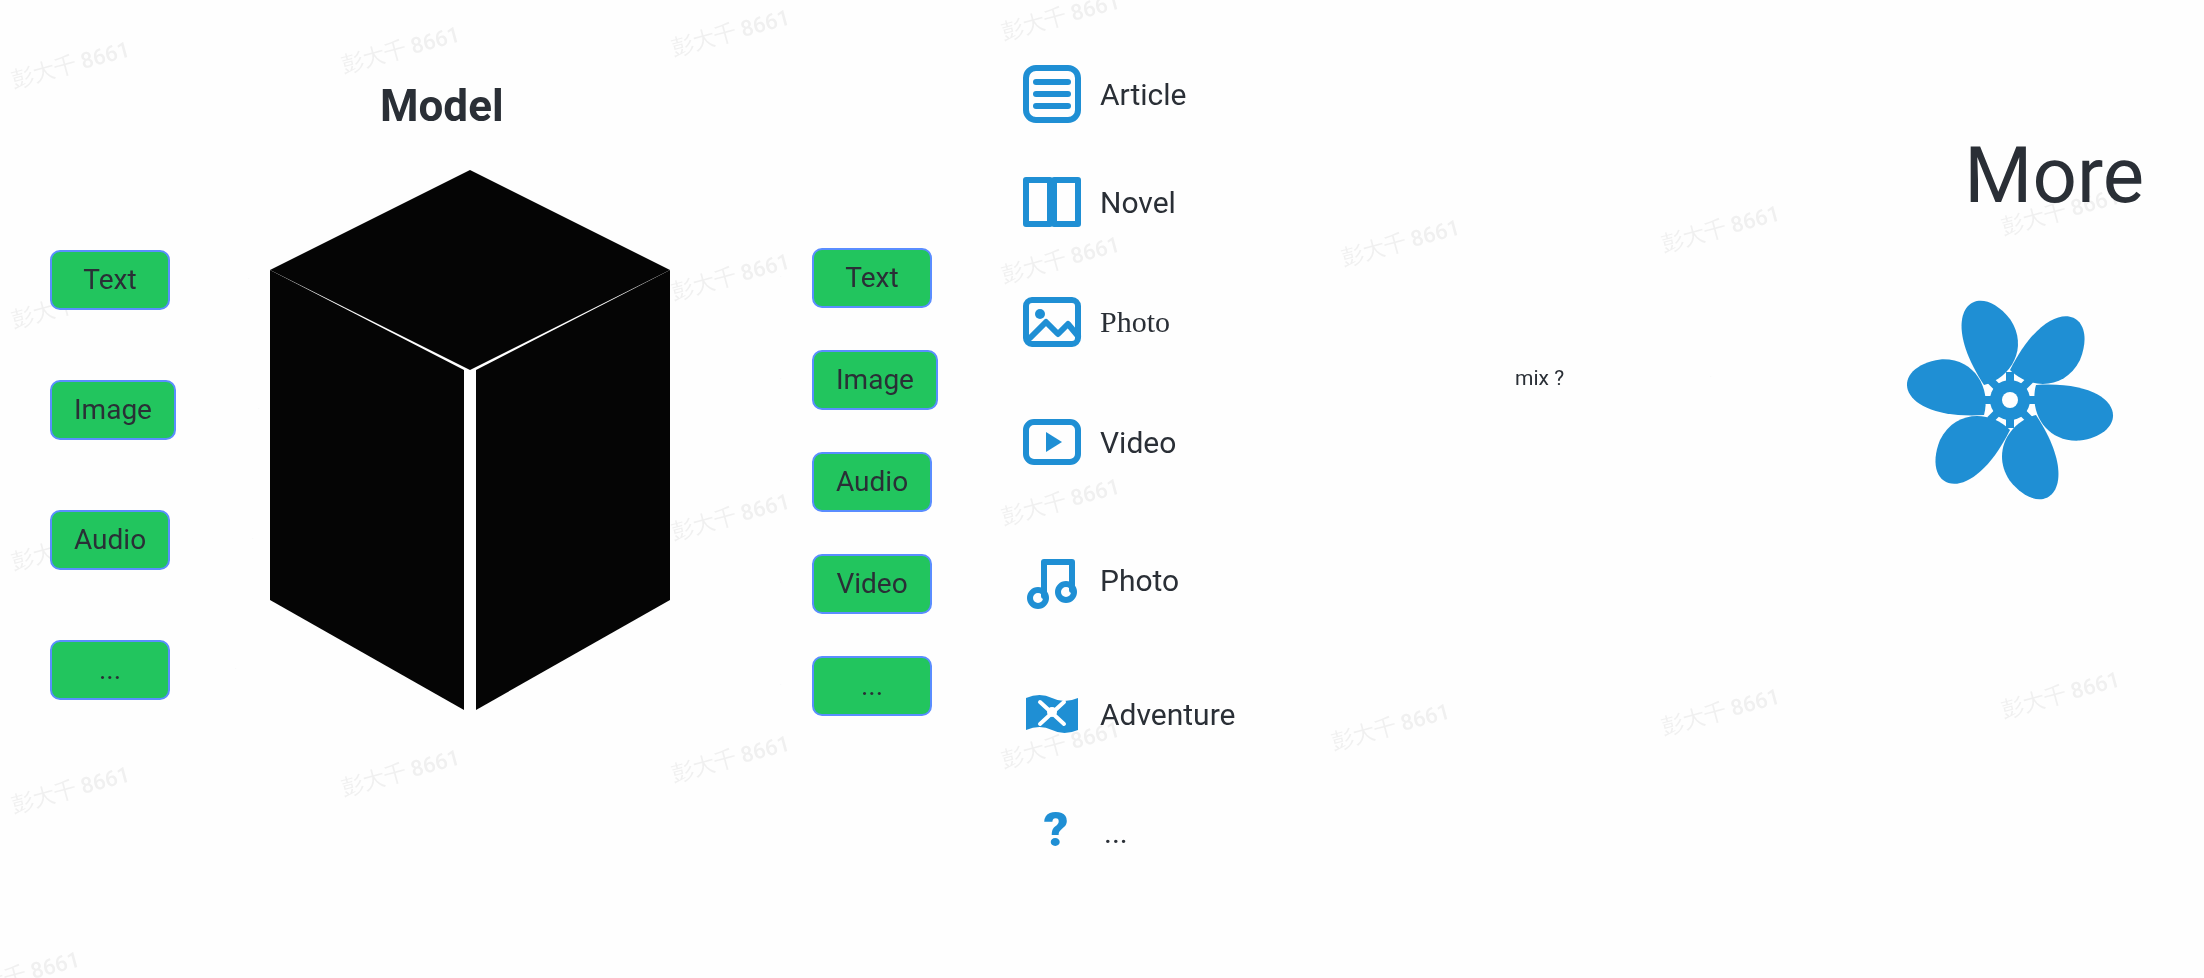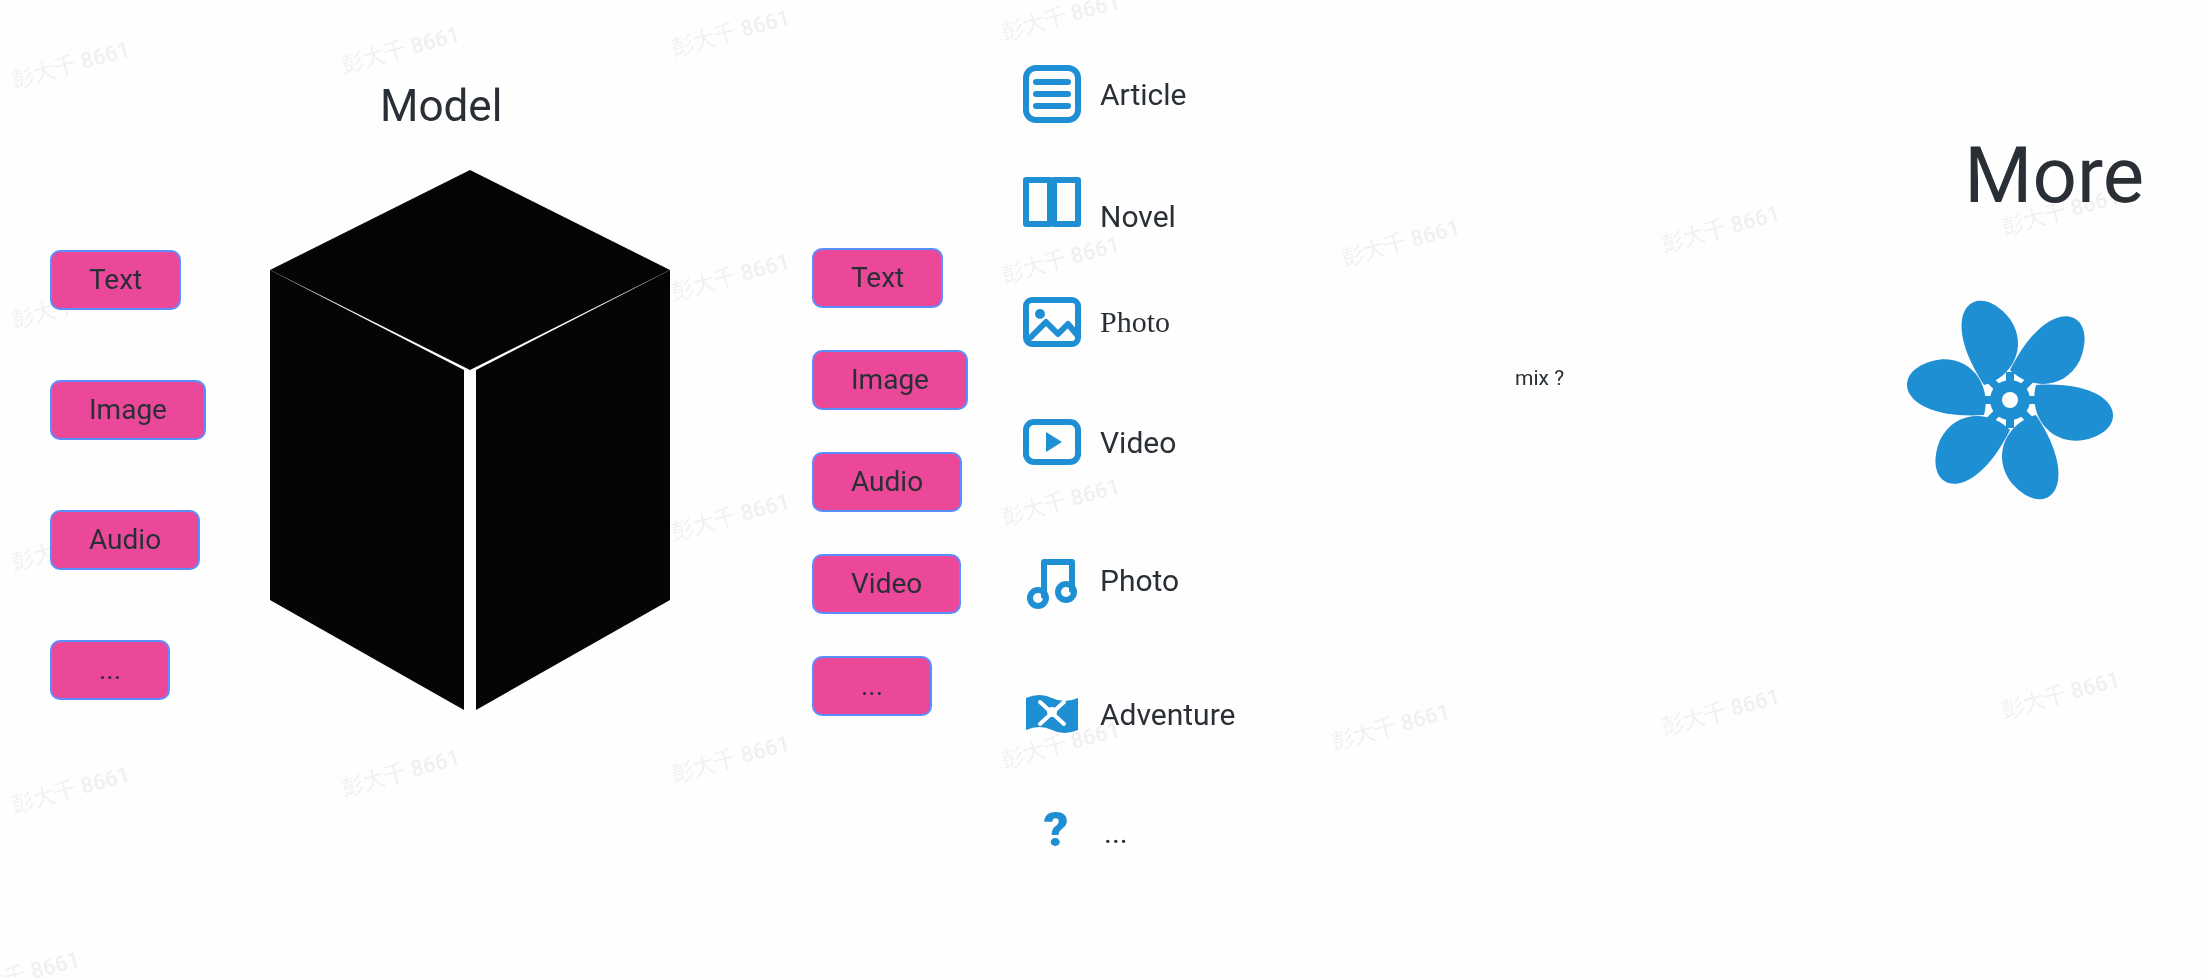--- a/index.html
+++ b/index.html
@@ -24,30 +24,30 @@
     .stage {
       position: absolute;
       inset: 0;
     }
     .model-title {
       position: absolute;
       left: 380px;
       top: 80px;
       font-size: 44px;
       color: #2a2f36;
-      font-weight: 400;
+      font-weight: 700;
     }
     .pill {
       position: absolute;
       border: 2.5px solid #5a8dff;
       border-radius: 10px;
-      background: #ec4899;
+      background: #22c55e;
       color: #2a2f36;
       font-size: 28px;
-      padding: 14px 37px;
+      padding: 14px 22px;
       min-width: 120px;
       text-align: center;
       line-height: 1;
     }
     .arrow {
       position: absolute;
       height: 1px;
     }
     .media-row {
       position: absolute;
@@ -183,21 +183,21 @@
       <svg viewBox="0 0 64 64" width="64" height="64">
           <rect x="6" y="6" width="52" height="52" rx="10" fill="none" stroke="#1f8fd4" stroke-width="6"></rect>
           <line x1="16" y1="20" x2="48" y2="20" stroke="#1f8fd4" stroke-width="6" stroke-linecap="round"></line>
           <line x1="16" y1="32" x2="48" y2="32" stroke="#1f8fd4" stroke-width="6" stroke-linecap="round"></line>
           <line x1="16" y1="44" x2="48" y2="44" stroke="#1f8fd4" stroke-width="6" stroke-linecap="round"></line>
         </svg>
     </span>
     <span class="lbl">Article</span>
   </div>
 
-  <div class="media-row" style="left:1020px; top:170px;align-items:flex-end;">
+  <div class="media-row" style="left:1020px; top:170px;">
     <span class="ico">
       <svg viewBox="0 0 64 64" width="64" height="64">
           <path d="M6 10 h24 v44 h-24 z M34 10 h24 v44 h-24 z" fill="none" stroke="#1f8fd4" stroke-width="6" stroke-linejoin="round"></path>
           <line x1="32" y1="10" x2="32" y2="54" stroke="#1f8fd4" stroke-width="4"></line>
         </svg>
     </span>
     <span class="lbl">Novel</span>
   </div>
 
   <div class="media-row" style="left:1020px; top:290px;font-family:Liberation Serif, serif;">

